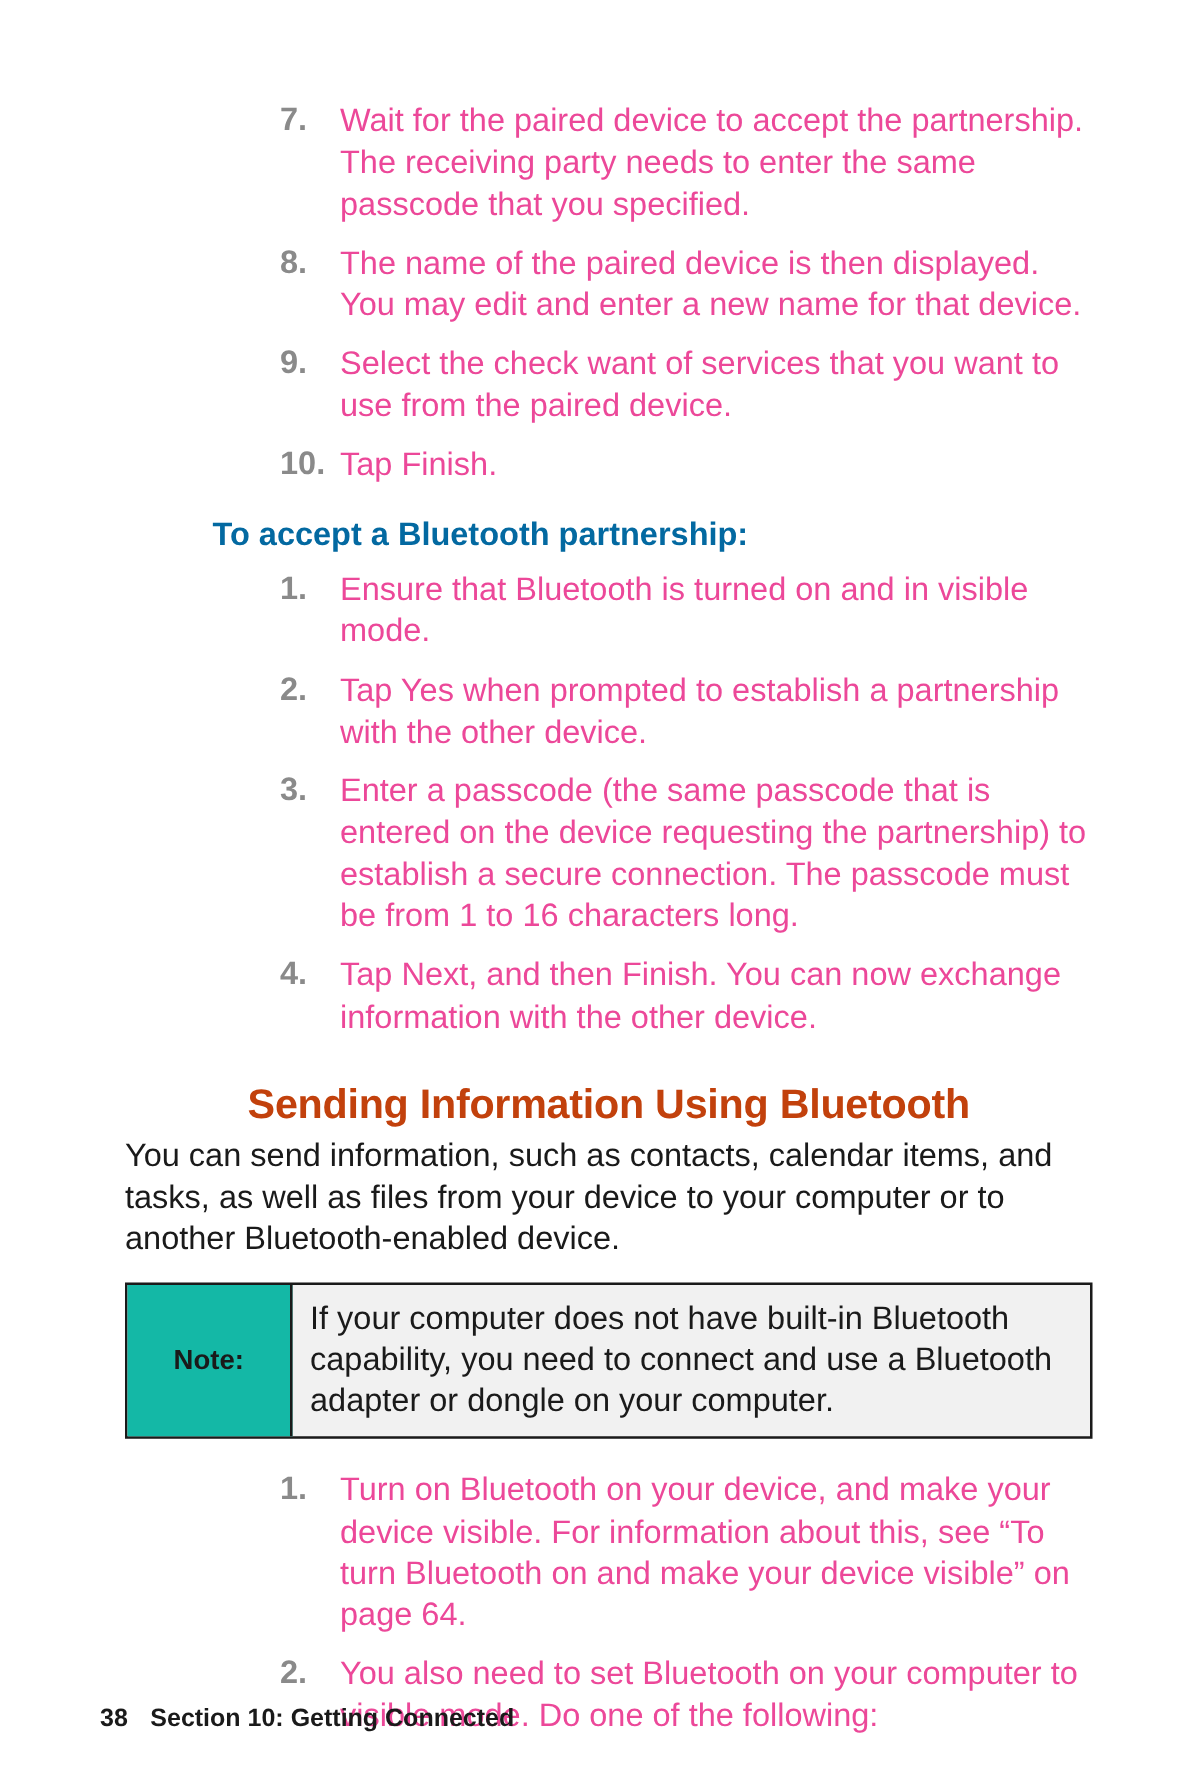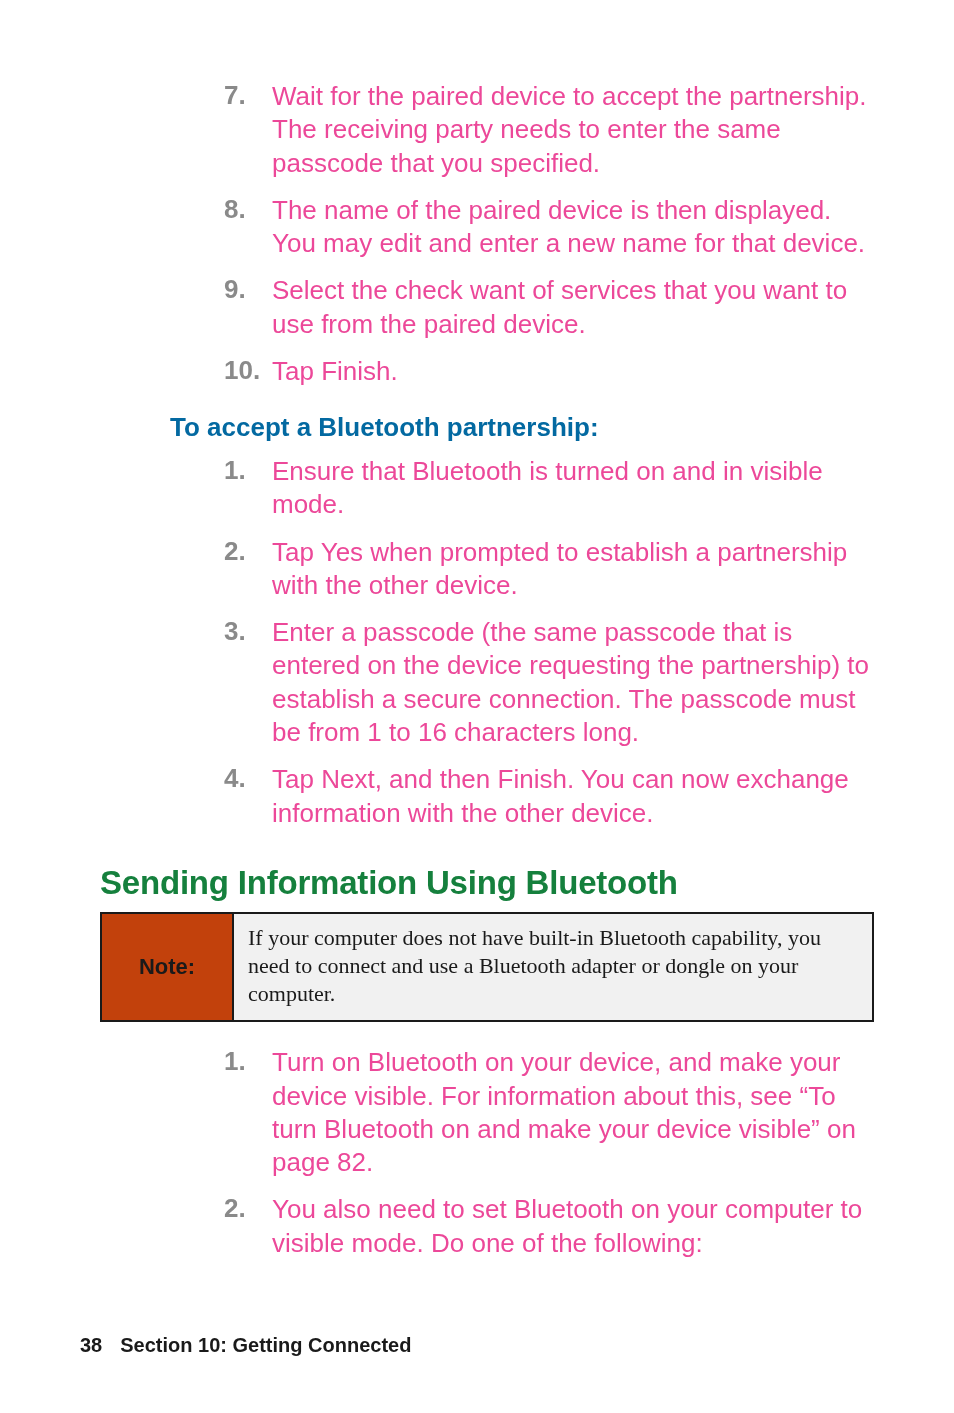--- a/index.html
+++ b/index.html
@@ -40,54 +40,54 @@
   }
   .subheading {
     font-size: 26px;
     font-weight: 700;
     color: #0369a1;
     margin: 24px 0 12px 70px;
   }
   .h2 {
     font-size: 33px;
     font-weight: 700;
-    color: #15803d;
+    color: #c2410c;
     margin: 34px 0 6px 0;
     letter-spacing: -0.2px;
+    text-align: center;
   }
   .body-para {
     font-size: 26px;
     line-height: 1.28;
     margin: 0 0 18px 0;
   }
   .bold { font-weight: 400; }
 
   .note-box {
     display: flex;
     border: 2px solid #1a1a1a;
     margin: 10px 0 24px 0;
     background: #f1f1f1;
   }
   .note-label {
     width: 130px;
     flex-shrink: 0;
-    background: #c2410c;
+    background: #14b8a6;
     border-right: 2px solid #1a1a1a;
     display: flex;
     align-items: center;
     justify-content: center;
     font-weight: 700;
     font-size: 22px;
     color: #1a1a1a;
   }
   .note-body {
     padding: 10px 14px 12px 14px;
-    font-size: 22px;
+    font-size: 26px;
     line-height: 1.28;
-    font-family: Liberation Serif, serif;
   }
 
   .footer {
     position: absolute;
     left: 80px;
     bottom: 56px;
     font-size: 20px;
     font-weight: 700;
   }
   .footer .pnum { margin-right: 18px; }
@@ -137,31 +137,32 @@
     </div>
     <div class="list-item">
       <div class="list-marker">4.</div>
       <div class="list-body">
         <span>Tap </span><span class="bold">Next</span><span>, and then </span><span class="bold">Finish</span><span>. You can now exchange information with the other device.</span>
       </div>
     </div>
   </div>
 
   <div class="h2">Sending Information Using Bluetooth</div>
+  <p class="body-para">You can send information, such as contacts, calendar items, and tasks, as well as files from your device to your computer or to another Bluetooth-enabled device.</p>
 
   <div class="note-box">
     <div class="note-label">Note:</div>
     <div class="note-body">If your computer does not have built-in Bluetooth capability, you need to connect and use a Bluetooth adapter or dongle on your computer.</div>
   </div>
 
 
   <div class="indent-block">
     <div class="list-item">
       <div class="list-marker">1.</div>
-      <div class="list-body">Turn on Bluetooth on your device, and make your device visible. For information about this, see “To turn Bluetooth on and make your device visible” on page 82.</div>
+      <div class="list-body">Turn on Bluetooth on your device, and make your device visible. For information about this, see “To turn Bluetooth on and make your device visible” on page 64.</div>
     </div>
     <div class="list-item">
       <div class="list-marker">2.</div>
       <div class="list-body">You also need to set Bluetooth on your computer to visible mode. Do one of the following:</div>
     </div>
   </div>
 
   <div class="footer">
     <span class="pnum">38</span><span>Section 10: Getting Connected</span>
   </div>

